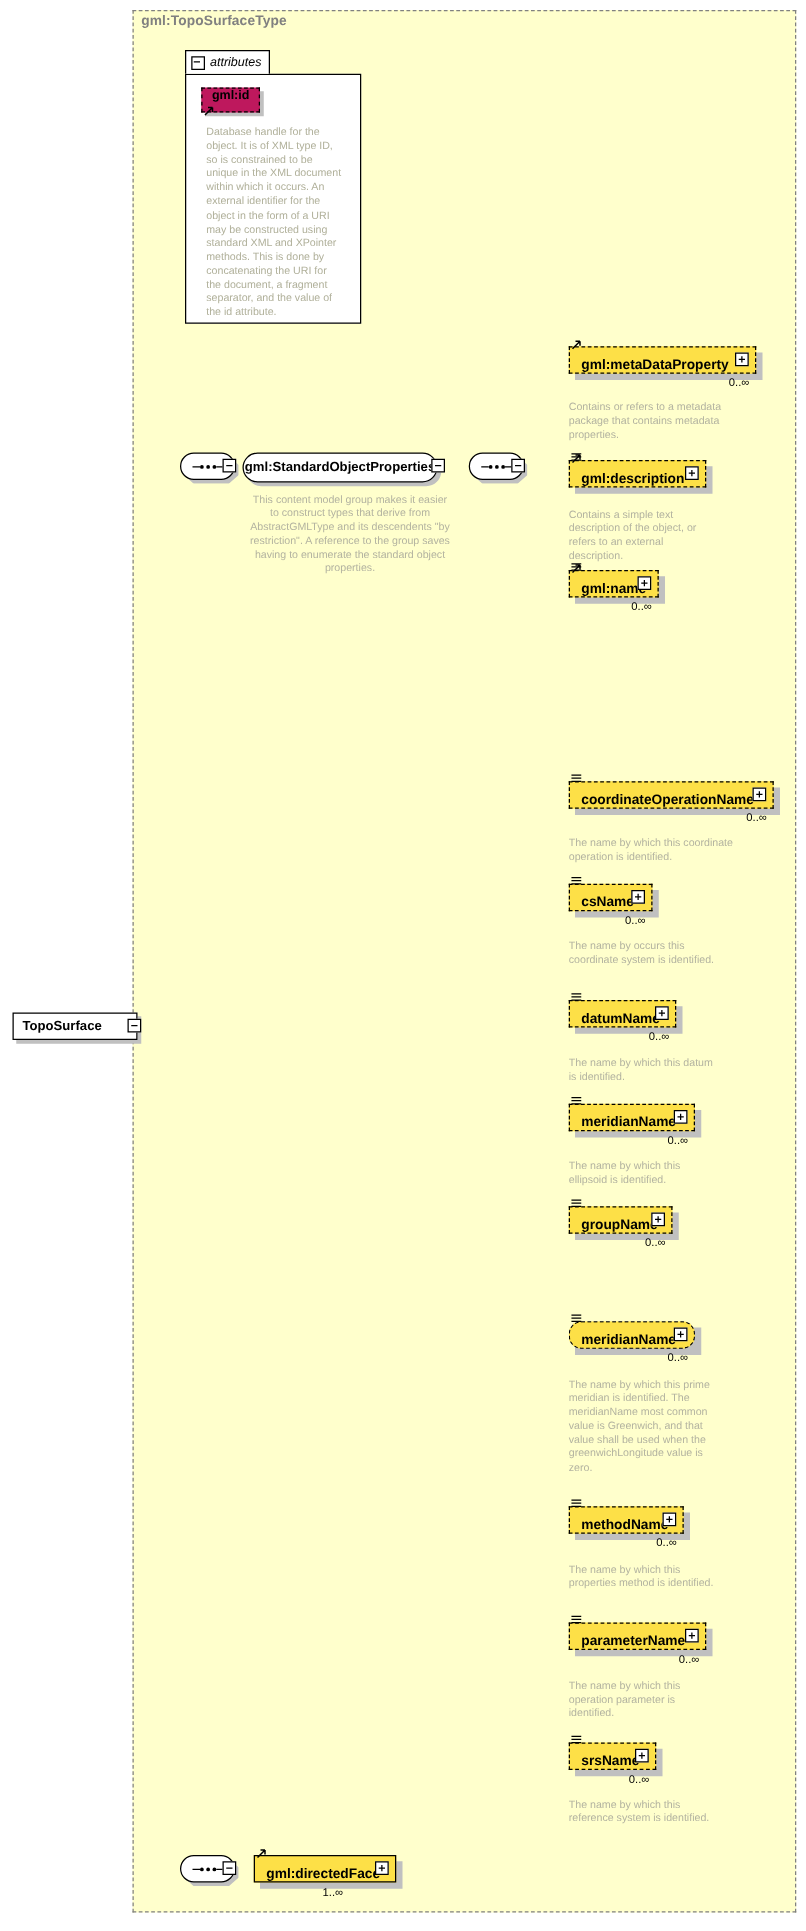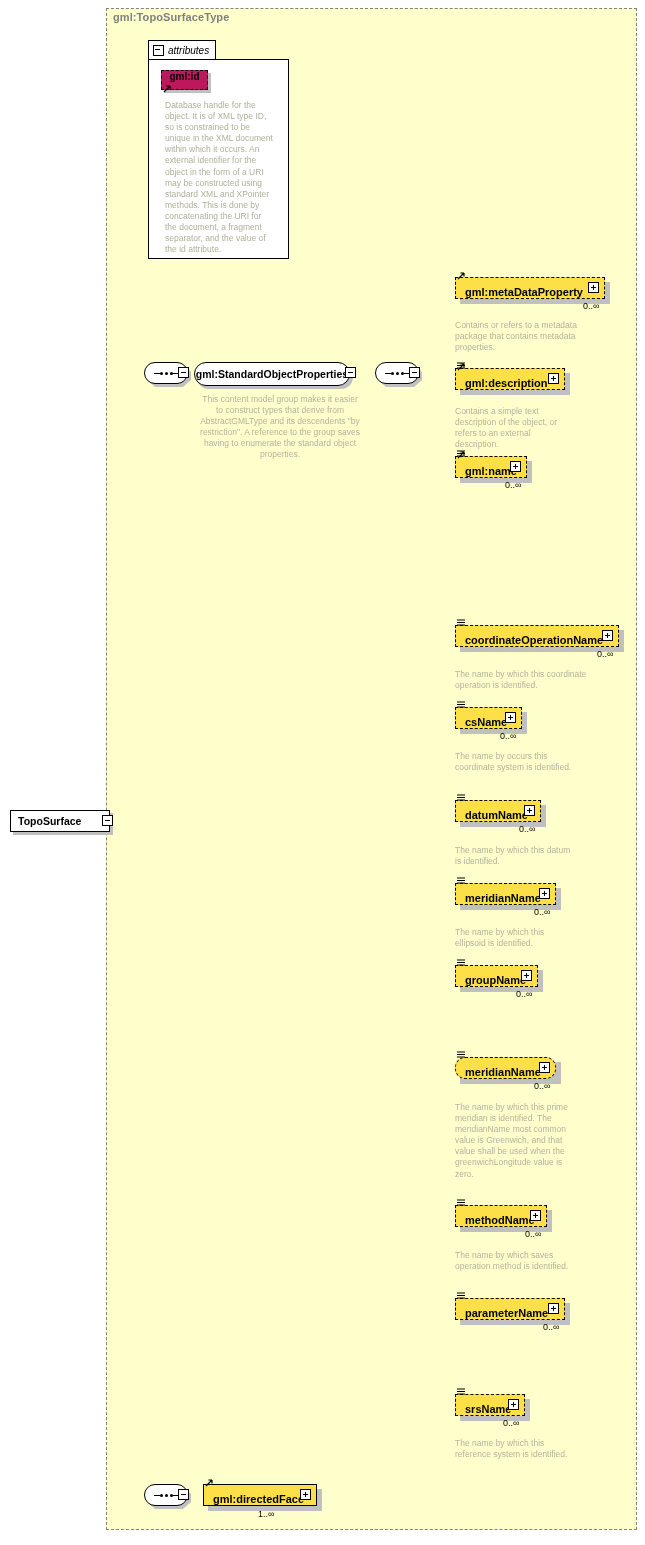--- a/index.html
+++ b/index.html
@@ -362,33 +362,34 @@
     <div class="shadow" style="width:92px;height:22px;"></div>
     <div class="box" style="width:92px;height:22px;">
       <span class="nm">methodName</span>
     </div>
     <svg class="lines" viewBox="0 0 9 8">
       <path d="M0 1 H8 M0 3.5 H8 M0 6 H8" stroke="#000" stroke-width="1" fill="none"></path>
     </svg>
     <div class="plusbox plus" style="left:75px;top:5px;"></div>
     <span class="card" style="left:70px;top:24px;">0..∞</span>
   </div>
-  <div class="doc el-doc" style="left:455px;top:1250px;width:122px;">The name by which saves operation method is identified.</div>
+  <div class="doc el-doc" style="left:455px;top:1250px;width:122px;">The name by which this properties method is identified.</div>
 
   <div class="el" style="left:455px;top:1298px;">
     <div class="shadow" style="width:110px;height:22px;"></div>
     <div class="box" style="width:110px;height:22px;">
       <span class="nm">parameterName</span>
     </div>
     <svg class="lines" viewBox="0 0 9 8">
       <path d="M0 1 H8 M0 3.5 H8 M0 6 H8" stroke="#000" stroke-width="1" fill="none"></path>
     </svg>
     <div class="plusbox plus" style="left:93px;top:5px;"></div>
     <span class="card" style="left:88px;top:24px;">0..∞</span>
   </div>
+  <div class="doc el-doc" style="left:455px;top:1343px;width:122px;">The name by which this operation parameter is identified.</div>
 
   <div class="el" style="left:455px;top:1394px;">
     <div class="shadow" style="width:70px;height:22px;"></div>
     <div class="box" style="width:70px;height:22px;">
       <span class="nm">srsName</span>
     </div>
     <svg class="lines" viewBox="0 0 9 8">
       <path d="M0 1 H8 M0 3.5 H8 M0 6 H8" stroke="#000" stroke-width="1" fill="none"></path>
     </svg>
     <div class="plusbox plus" style="left:53px;top:5px;"></div>

